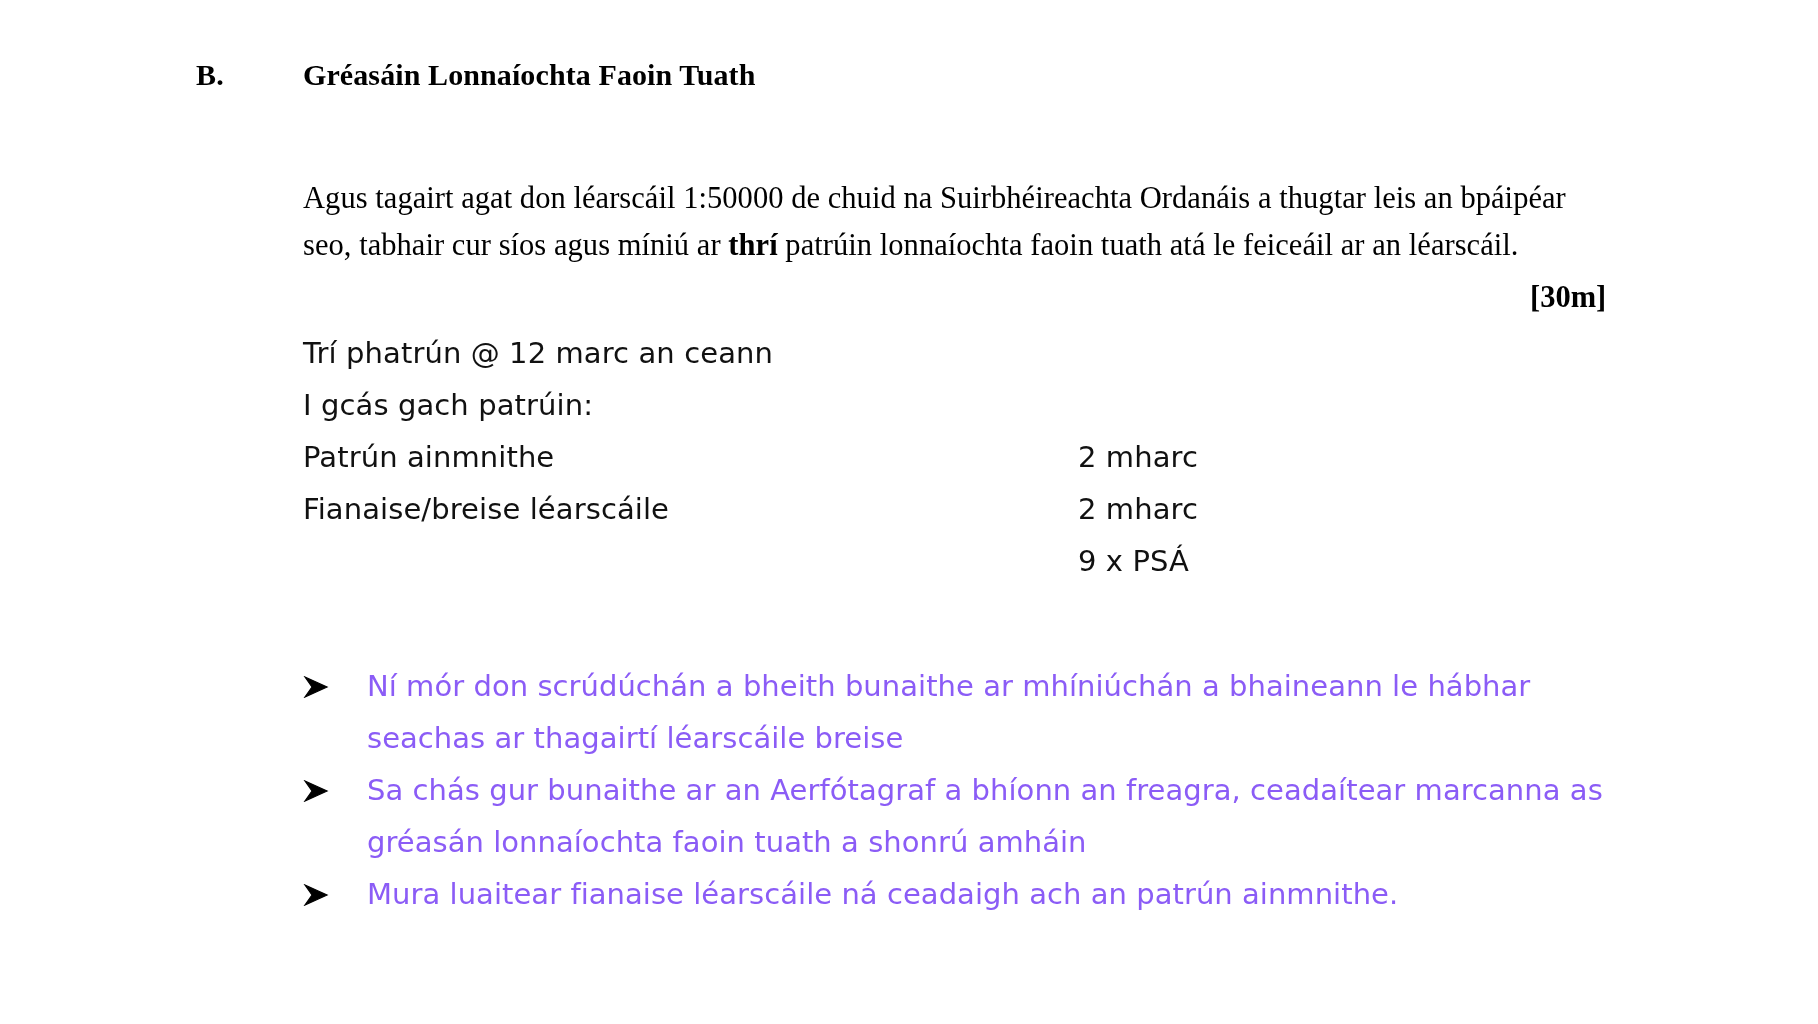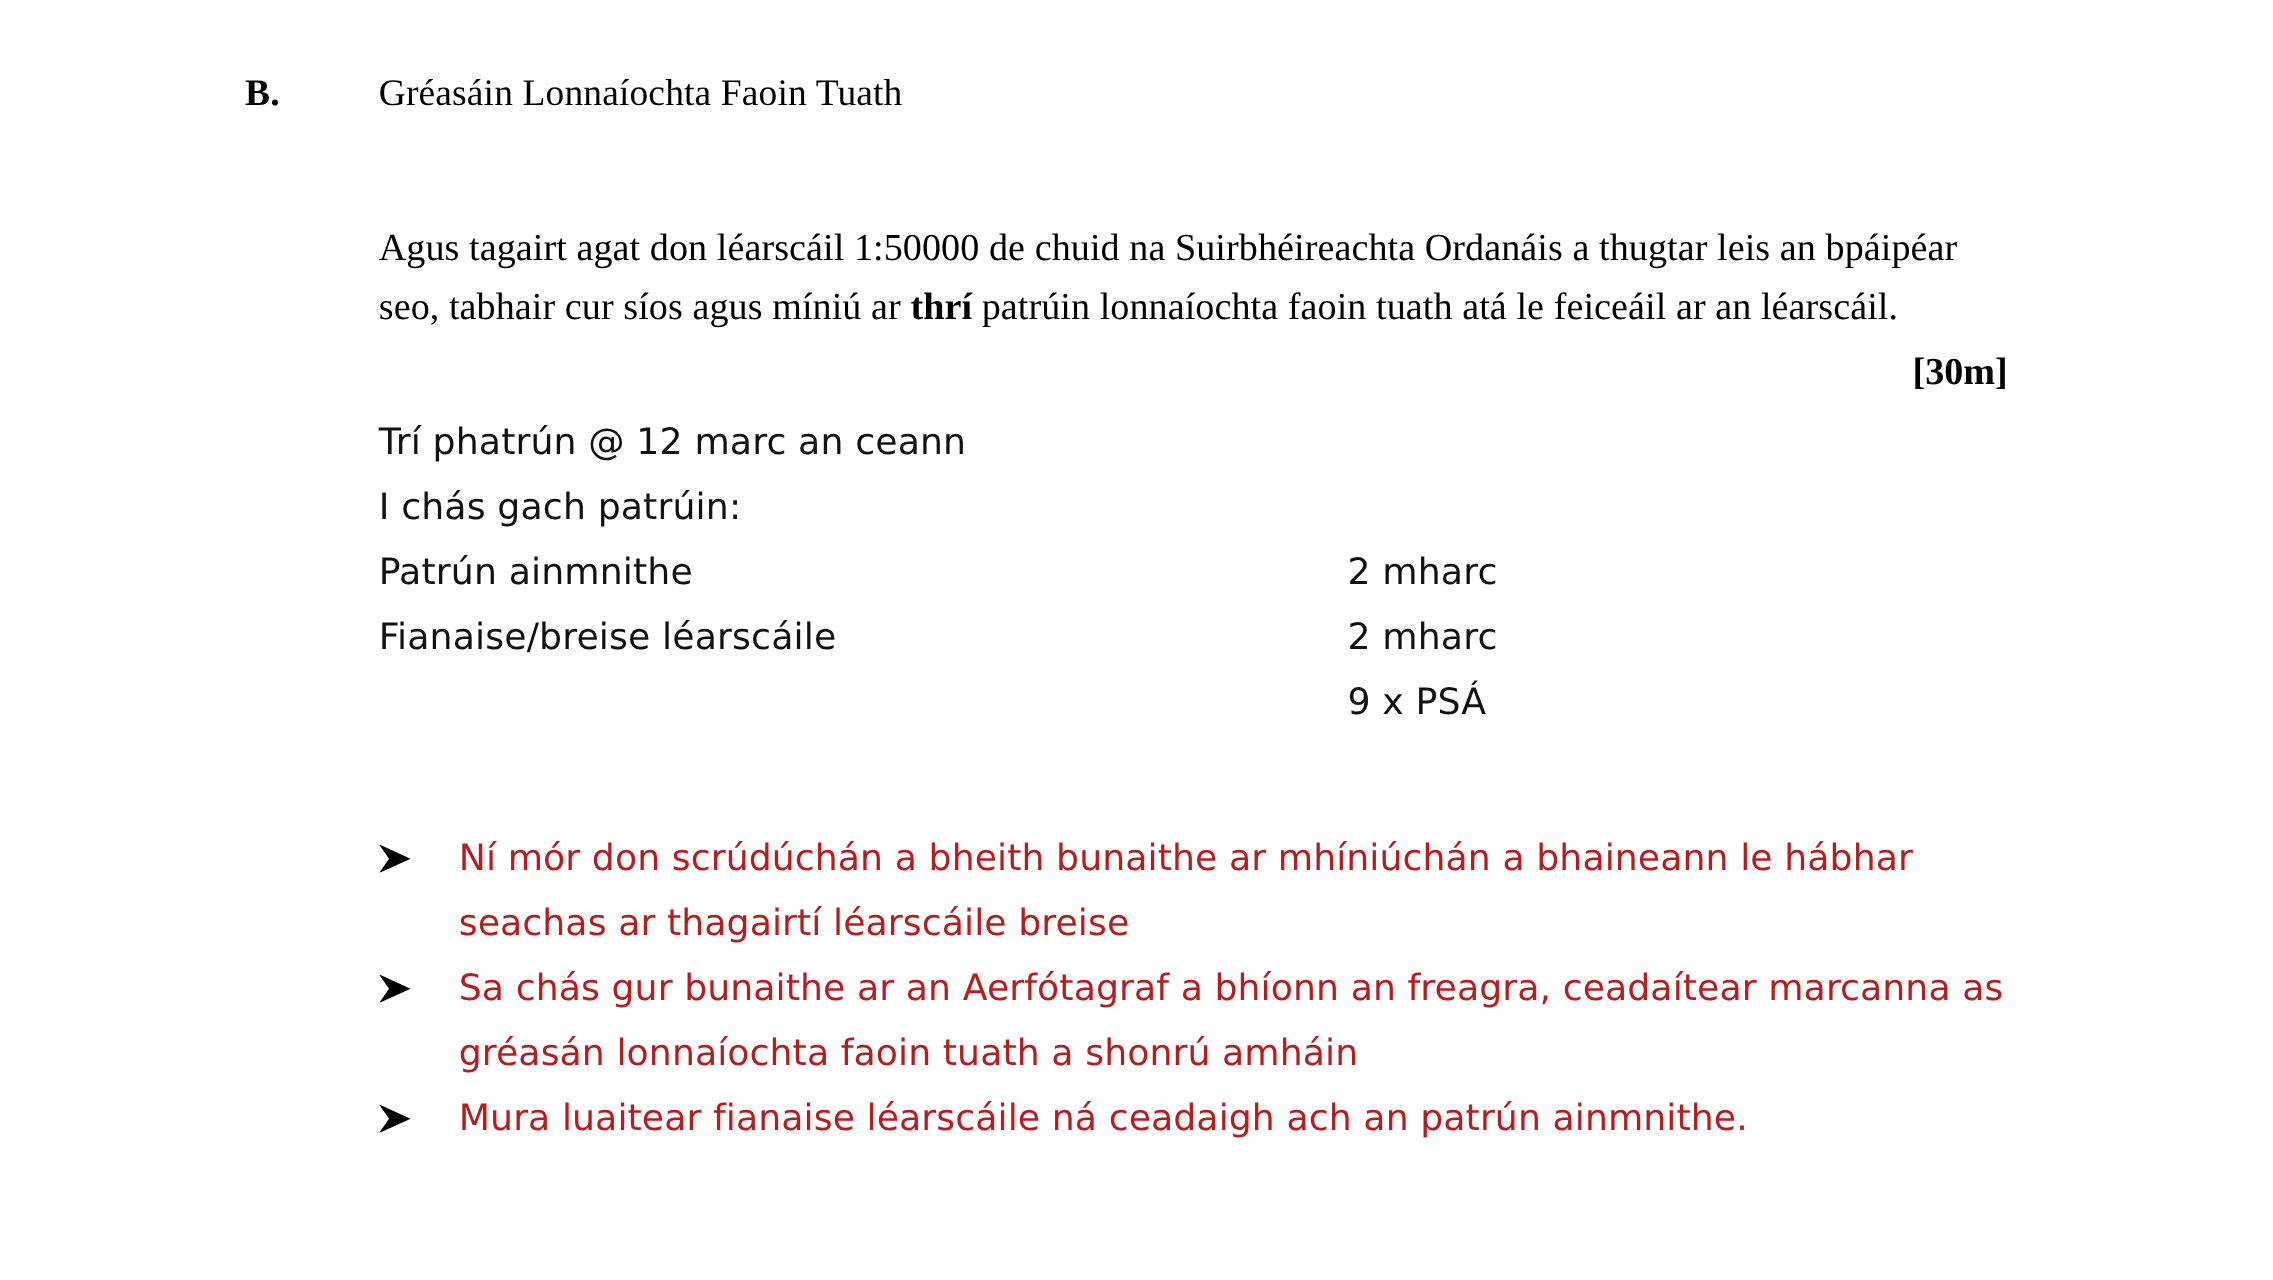--- a/index.html
+++ b/index.html
@@ -35,21 +35,21 @@
   .heading-label {
     font-family: "Liberation Serif", "DejaVu Serif", serif;
     font-weight: bold;
     font-size: 30px;
     width: 107px;
     flex: 0 0 107px;
     letter-spacing: 0.2px;
   }
   .heading-title {
     font-family: "Liberation Serif", "DejaVu Serif", serif;
-    font-weight: normal;
+    font-weight: bold;
     font-size: 30px;
     letter-spacing: 0.1px;
   }
 
   
   .intro {
     position: absolute;
     left: 303px;
     top: 144px;
     width: 1318px;
@@ -122,21 +122,21 @@
     height: 52px;
     color: #000;
     display: block;
   }
   .bullet-marker svg { display: block; margin-top: 16px; }
   .bullet-text {
     flex: 1 1 auto;
     font-family: "DejaVu Sans", "Liberation Sans", sans-serif;
     font-size: 29px;
     line-height: 52px;
-    color: #b91c1c;
+    color: #8b5cf6;
     letter-spacing: 0.05px;
   }
 </style>
 </head>
 <body>
 
 <div class="page">
 
   <div class="heading-row">
     <span class="heading-label">B.</span>
@@ -144,21 +144,21 @@
   </div>
 
   <p class="intro"><span>Agus tagairt agat don léarscáil 1:50000 de chuid na Suirbhéireachta Ordanáis a thugtar leis an bpáipéar seo, tabhair cur síos agus míniú ar </span><b>thrí</b><span> patrúin lonnaíochta faoin tuath atá le feiceáil ar an léarscáil.</span></p>
 
   <div class="marks-total">[30m]</div>
 
   <div class="scheme">
 
     <div class="scheme-line">Trí phatrún @ 12 marc an ceann</div>
 
-    <div class="scheme-line">I chás gach patrúin:</div>
+    <div class="scheme-line">I gcás gach patrúin:</div>
 
     <div class="scheme-row">
       <span class="crit">Patrún ainmnithe</span>
       <span class="val">2 mharc</span>
     </div>
 
     <div class="scheme-row">
       <span class="crit">Fianaise/breise léarscáile</span>
       <span class="val">2 mharc</span>
     </div>

